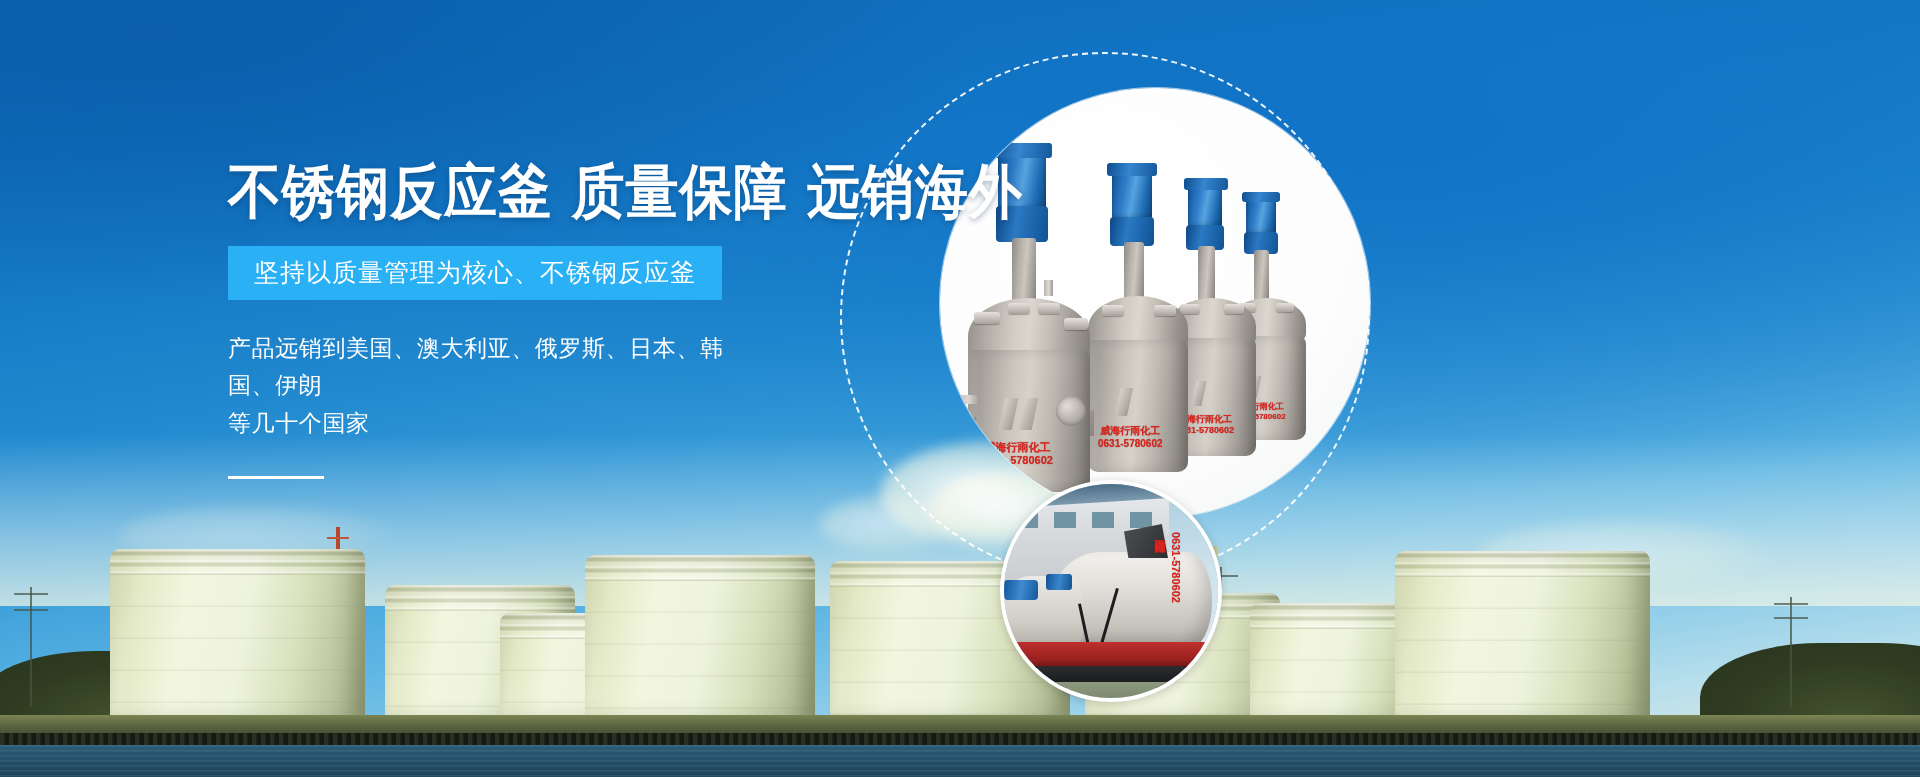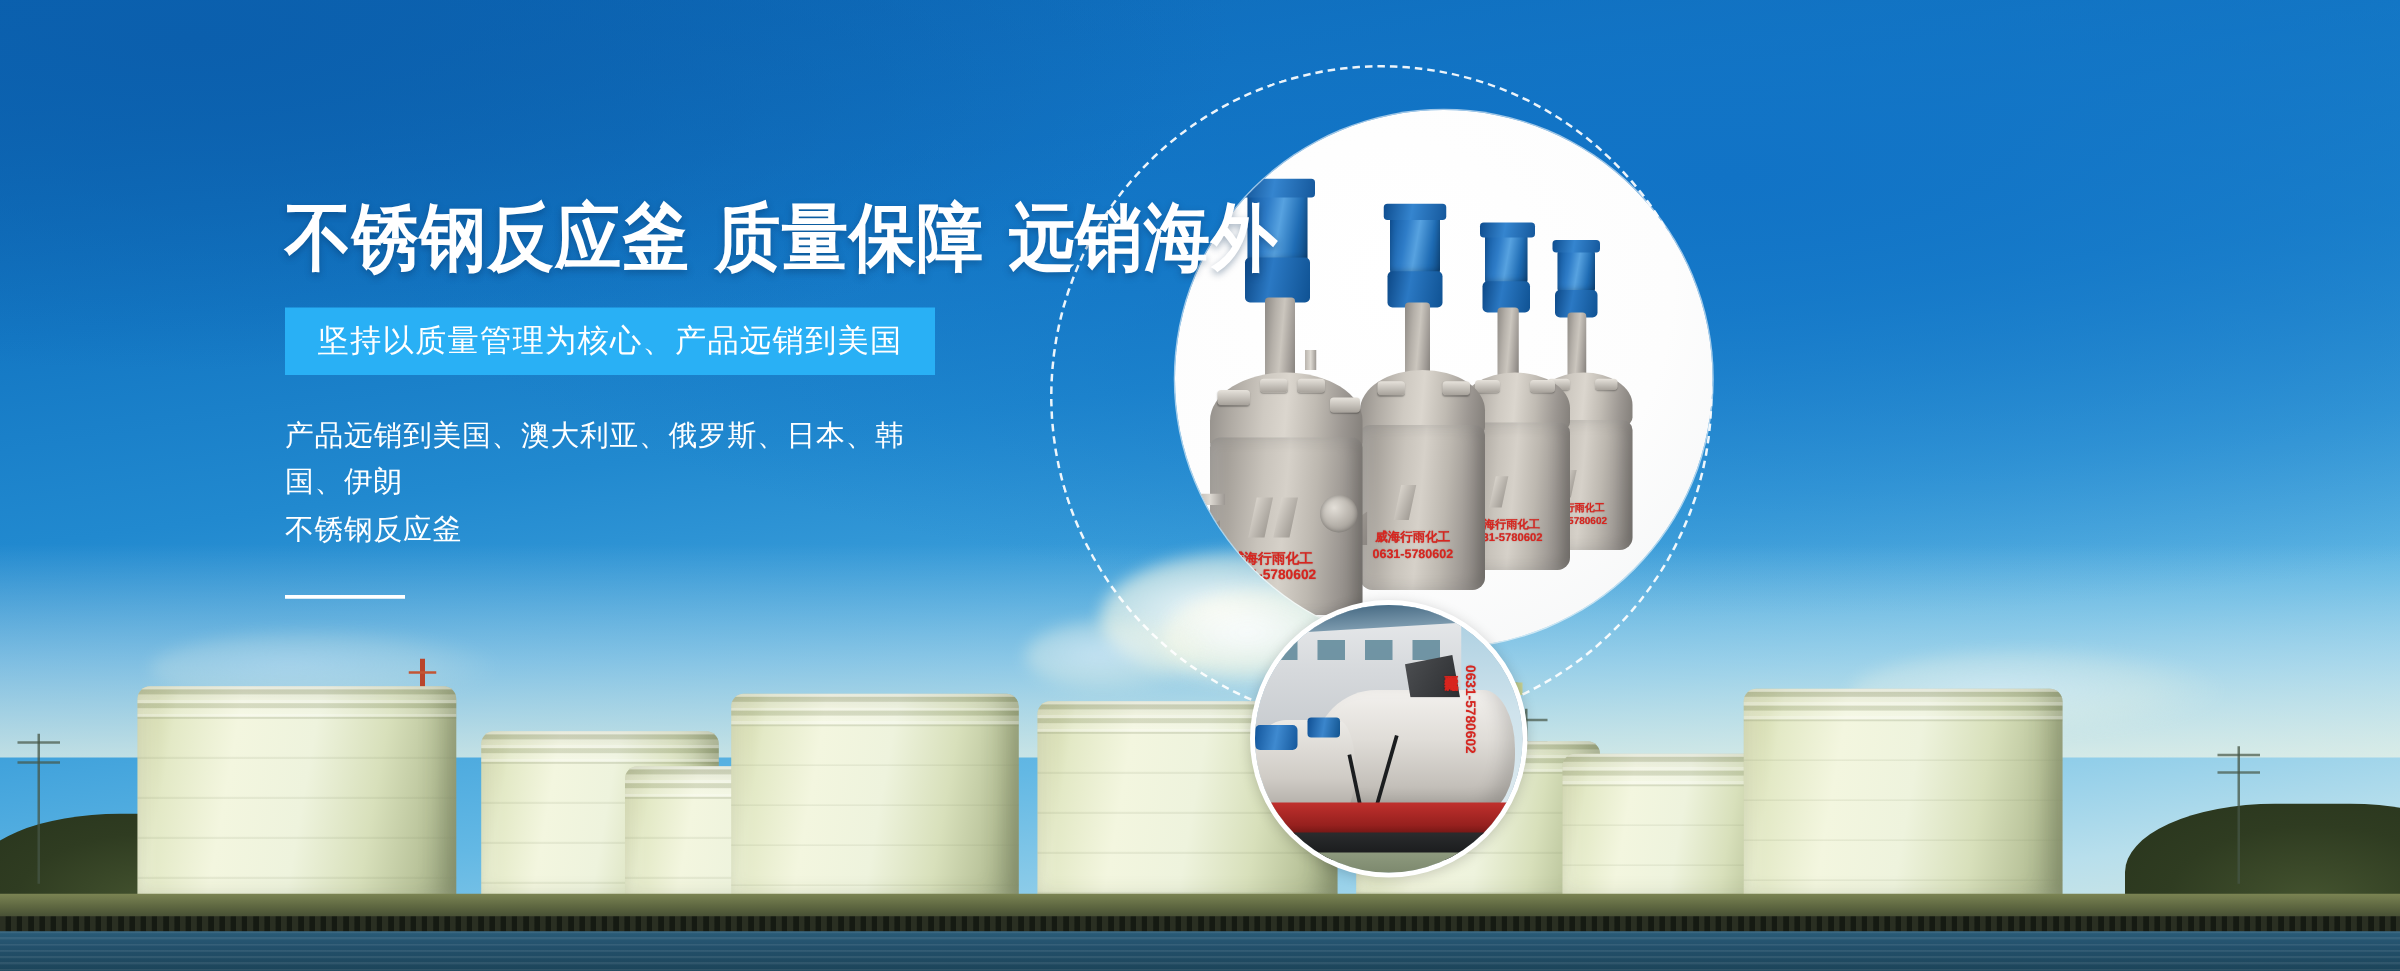--- a/index.html
+++ b/index.html
@@ -543,21 +543,21 @@
     <div class="sc-strap" style="left:74px;  top:120px; width:3px; height:54px; transform: rotate(-12deg);"></div>
     <div class="sc-truckbed"></div>
     <div class="sc-chassis"></div>
     <div class="sc-ground"></div>
     <div class="sc-text" style="left:148px; top:48px; font-size:11px;">威海行雨化工</div>
     <div class="sc-text" style="left:166px; top:48px; font-size:11px;">0631-5780602</div>
   </div>
 
   <div class="copy">
     <div class="headline">不锈钢反应釜 质量保障 远销海外</div>
-    <div class="subbar">坚持以质量管理为核心、产品远销到美国</div>
+    <div class="subbar">坚持以质量管理为核心、不锈钢反应釜</div>
     <div class="para">
       <span>产品远销到美国、澳大利亚、俄罗斯、日本、韩国、伊朗</span><br>
-      <span>不锈钢反应釜</span>
+      <span>等几十个国家</span>
     </div>
     <div class="rule"></div>
   </div>
 
 </div>
 
 </body></html>

